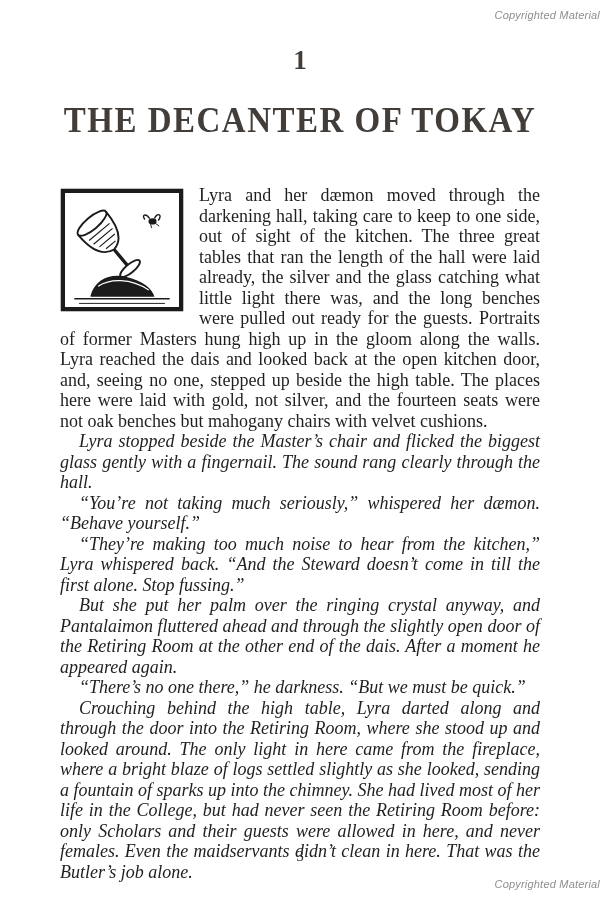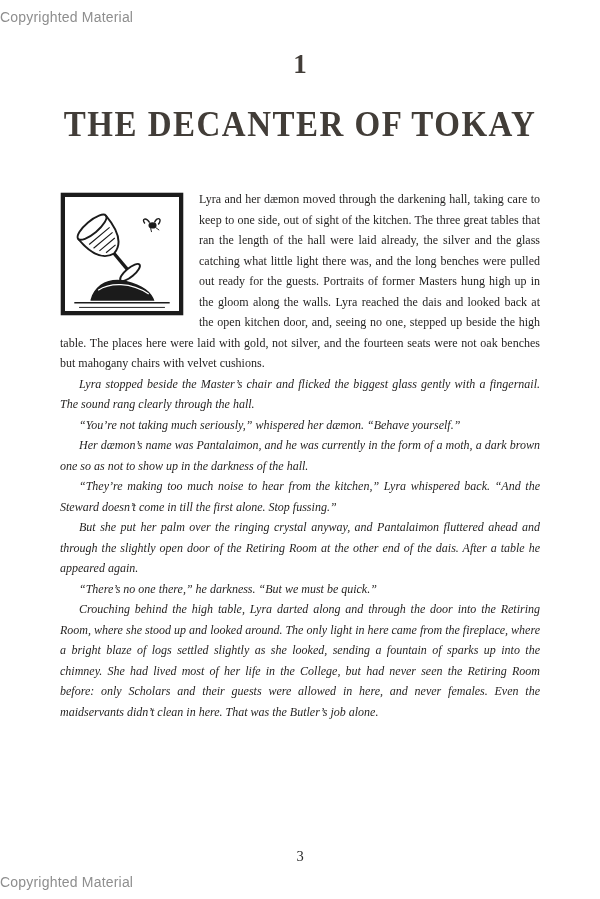--- a/index.html
+++ b/index.html
@@ -10,25 +10,26 @@
     width: 600px;
     height: 899px;
     margin: 0 auto;
     background: #ffffff;
     font-family: "Liberation Serif", serif;
     color: #1c1c1c;
     overflow: hidden;
   }
 
   .copyright {
-    text-align: left;
+    text-align: right;
     font-family: "Liberation Sans", sans-serif;
-    font-size: 14px;
+    font-size: 11px;
     color: #8e8e8e;
     letter-spacing: 0.2px;
+    font-style: italic;
   }
   .copyright.top { padding-top: 9px; }
   .copyright.bottom { position: absolute; bottom: 9px; left: 0; right: 0; }
 
   .chapter-number {
     margin-top: 24px;
     text-align: center;
     font-size: 27px;
     font-weight: 700;
     color: #423d38;
@@ -39,21 +40,21 @@
     text-align: center;
     font-size: 33px;
     font-weight: 700;
     letter-spacing: 1.5px;
     color: #423d38;
     transform: scaleY(1.08);
   }
 
   .text-block {
     margin: 46px 60px 0 60px;
-    font-size: 12px;
+    font-size: 18px;
     line-height: 20.5px;
     text-align: justify;
     color: #211f1e;
   }
   .text-block p { text-indent: 0; }
   .text-block p + p { text-indent: 19px; font-style: italic; }
 
   .illustration {
     float: left;
     width: 124px;
@@ -104,23 +105,22 @@
           <ellipse cx="97" cy="35" rx="3.5" ry="2.5" fill="#1b1b1b"></ellipse>
           <path d="M 94 32 C 90 26 85 28 89 33 M 99 32 C 102 25 108 28 103 34"></path>
           <path d="M 100 37 L 104 40 M 95 38 L 96 42" stroke-width="1"></path>
         </g>
       </svg>
     </div>
 
     <p>Lyra and her dæmon moved through the darkening hall, taking care to keep to one side, out of sight of the kitchen. The three great tables that ran the length of the hall were laid already, the silver and the glass catching what little light there was, and the long benches were pulled out ready for the guests. Portraits of former Masters hung high up in the gloom along the walls. Lyra reached the dais and looked back at the open kitchen door, and, seeing no one, stepped up beside the high table. The places here were laid with gold, not silver, and the fourteen seats were not oak benches but mahogany chairs with velvet cushions.</p>
     <p>Lyra stopped beside the Master’s chair and flicked the biggest glass gently with a fingernail. The sound rang clearly through the hall.</p>
     <p>“You’re not taking much seriously,” whispered her dæmon. “Behave yourself.”</p>
-    <p>Her dæmon’s name was Pantalaimon, and he was currently in the form of a moth, a dark brown one so as not to show up in the darkness of the hall.</p>
     <p>“They’re making too much noise to hear from the kitchen,” Lyra whispered back. “And the Steward doesn’t come in till the first alone. Stop fussing.”</p>
-    <p>But she put her palm over the ringing crystal anyway, and Pantalaimon fluttered ahead and through the slightly open door of the Retiring Room at the other end of the dais. After a table he appeared again.</p>
+    <p>But she put her palm over the ringing crystal anyway, and Pantalaimon fluttered ahead and through the slightly open door of the Retiring Room at the other end of the dais. After a moment he appeared again.</p>
     <p>“There’s no one there,” he darkness. “But we must be quick.”</p>
     <p>Crouching behind the high table, Lyra darted along and through the door into the Retiring Room, where she stood up and looked around. The only light in here came from the fireplace, where a bright blaze of logs settled slightly as she looked, sending a fountain of sparks up into the chimney. She had lived most of her life in the College, but had never seen the Retiring Room before: only Scholars and their guests were allowed in here, and never females. Even the maidservants didn’t clean in here. That was the Butler’s job alone.</p>
   </div>
 
   <div class="page-number">3</div>
 
   <div class="copyright bottom">Copyrighted Material</div>
 
 </div>
 

